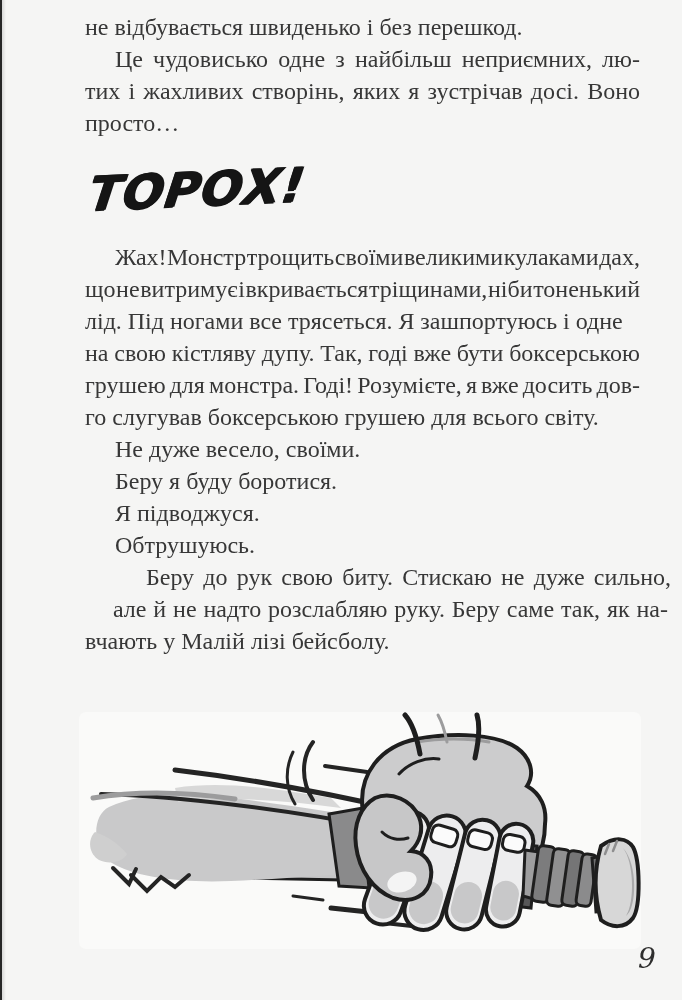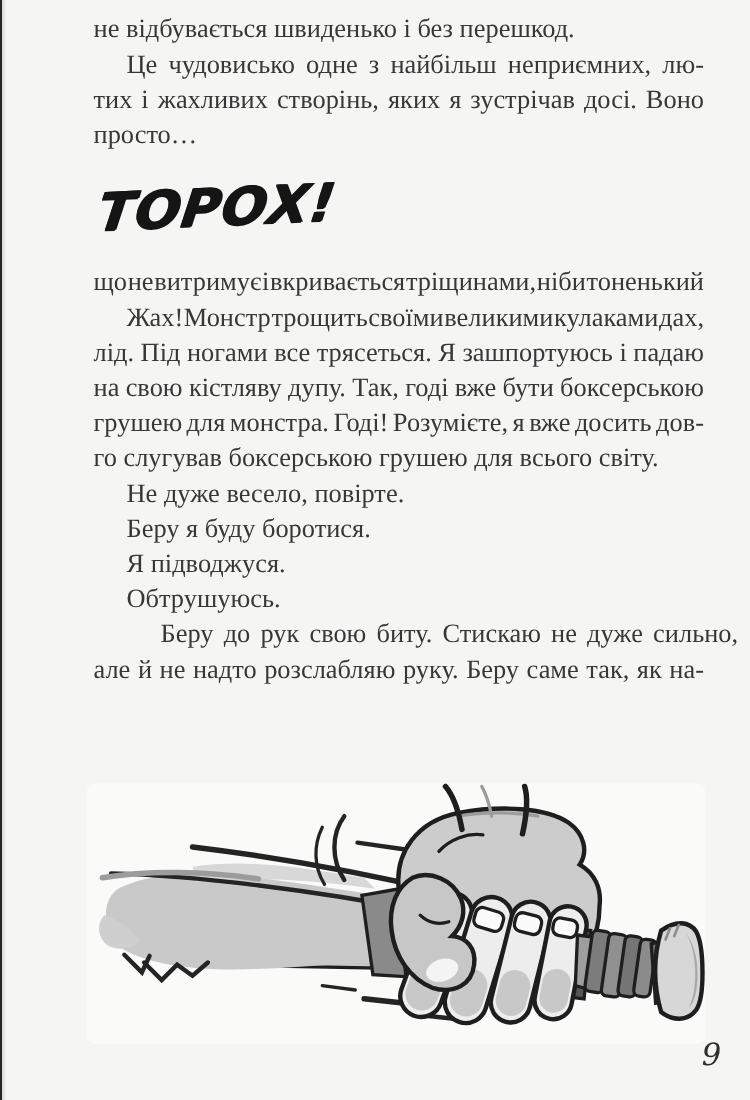--- a/index.html
+++ b/index.html
@@ -50,44 +50,45 @@
       <span class="line j ind"><span class="t" style="word-spacing: 4.10938px;">Це чудовисько одне з найбільш неприємних, лю-</span></span>
       <span class="line j"><span class="t" style="word-spacing: 2.16211px;">тих і жахливих створінь, яких я зустрічав досі. Воно</span></span>
       <span class="line last"><span class="t">просто…</span></span>
     </p>
 
     <div class="headline-row">
       <span class="shout">ТОРОХ!</span>
     </div>
 
     <p class="para">
+      <span class="line j ind"><span class="t" style="word-spacing: -5.42969px;">Жах! Монстр трощить своїми великими кулаками дах,</span></span>
       <span class="line j"><span class="t" style="word-spacing: -5.36384px;">що не витримує і вкривається тріщинами, ніби тоненький</span></span>
-      <span class="line j ind"><span class="t" style="word-spacing: -5.42969px;">Жах! Монстр трощить своїми великими кулаками дах,</span></span>
-      <span class="line j"><span class="t" style="word-spacing: -0.0722656px;">лід. Під ногами все трясеться. Я зашпортуюсь і падаю</span></span>
+      <span class="line j"><span class="t" style="word-spacing: -0.0722656px;">лід. Під ногами все трясеться. Я зашпортуюсь і одне</span></span>
       <span class="line j"><span class="t" style="word-spacing: -0.267578px;">на свою кістляву дупу. Так, годі вже бути боксерською</span></span>
       <span class="line j"><span class="t" style="word-spacing: -1.93359px;">грушею для монстра. Годі! Розумієте, я вже досить дов-</span></span>
       <span class="line last"><span class="t">го слугував боксерською грушею для всього світу.</span></span>
     </p>
 
     <p class="para">
-      <span class="line last ind"><span class="t">Не дуже весело, повірте.</span></span>
+      <span class="line last ind"><span class="t">Не дуже весело, своїми.</span></span>
     </p>
     <p class="para">
       <span class="line last ind"><span class="t">Беру я буду боротися.</span></span>
     </p>
     <p class="para">
       <span class="line last ind"><span class="t">Я підводжуся.</span></span>
     </p>
     <p class="para">
       <span class="line last ind"><span class="t">Обтрушуюсь.</span></span>
     </p>
 
     <p class="para">
       <span class="line j ind"><span class="t" style="word-spacing: 3.20312px; margin-left: 31px;">Беру до рук свою биту. Стискаю не дуже сильно,</span></span>
-      <span class="line j"><span class="t" style="word-spacing: 0.853125px;">але й не надто розслабляю руку. Беру саме так, як на-</span></span>
+      <span class="line j"><span class="t" style="word-spacing: 0.853125px; margin-left: 28px;">але й не надто розслабляю руку. Беру саме так, як на-</span></span>
+      <span class="line last"><span class="t">вчають у Малій лізі бейсболу.</span></span>
     </p>
   </main>
 
   <figure class="illus">
     <svg viewBox="0 0 562 237" width="562" height="237" xmlns="http://www.w3.org/2000/svg">
       <rect x="0" y="0" width="562" height="237" rx="7" fill="#fafaf9"></rect>
 
       <g>
         <path d="M150,112 L412,93 C419,93 422,96 422,101 L430,163 C430,168 426,171 420,171 L160,166 Z" fill="#c6c6c7" stroke="#1e1e1e" stroke-width="3"></path>
         <path d="M210,118 L402,103" stroke="#2a2a2a" stroke-width="2.5" fill="none"></path>

